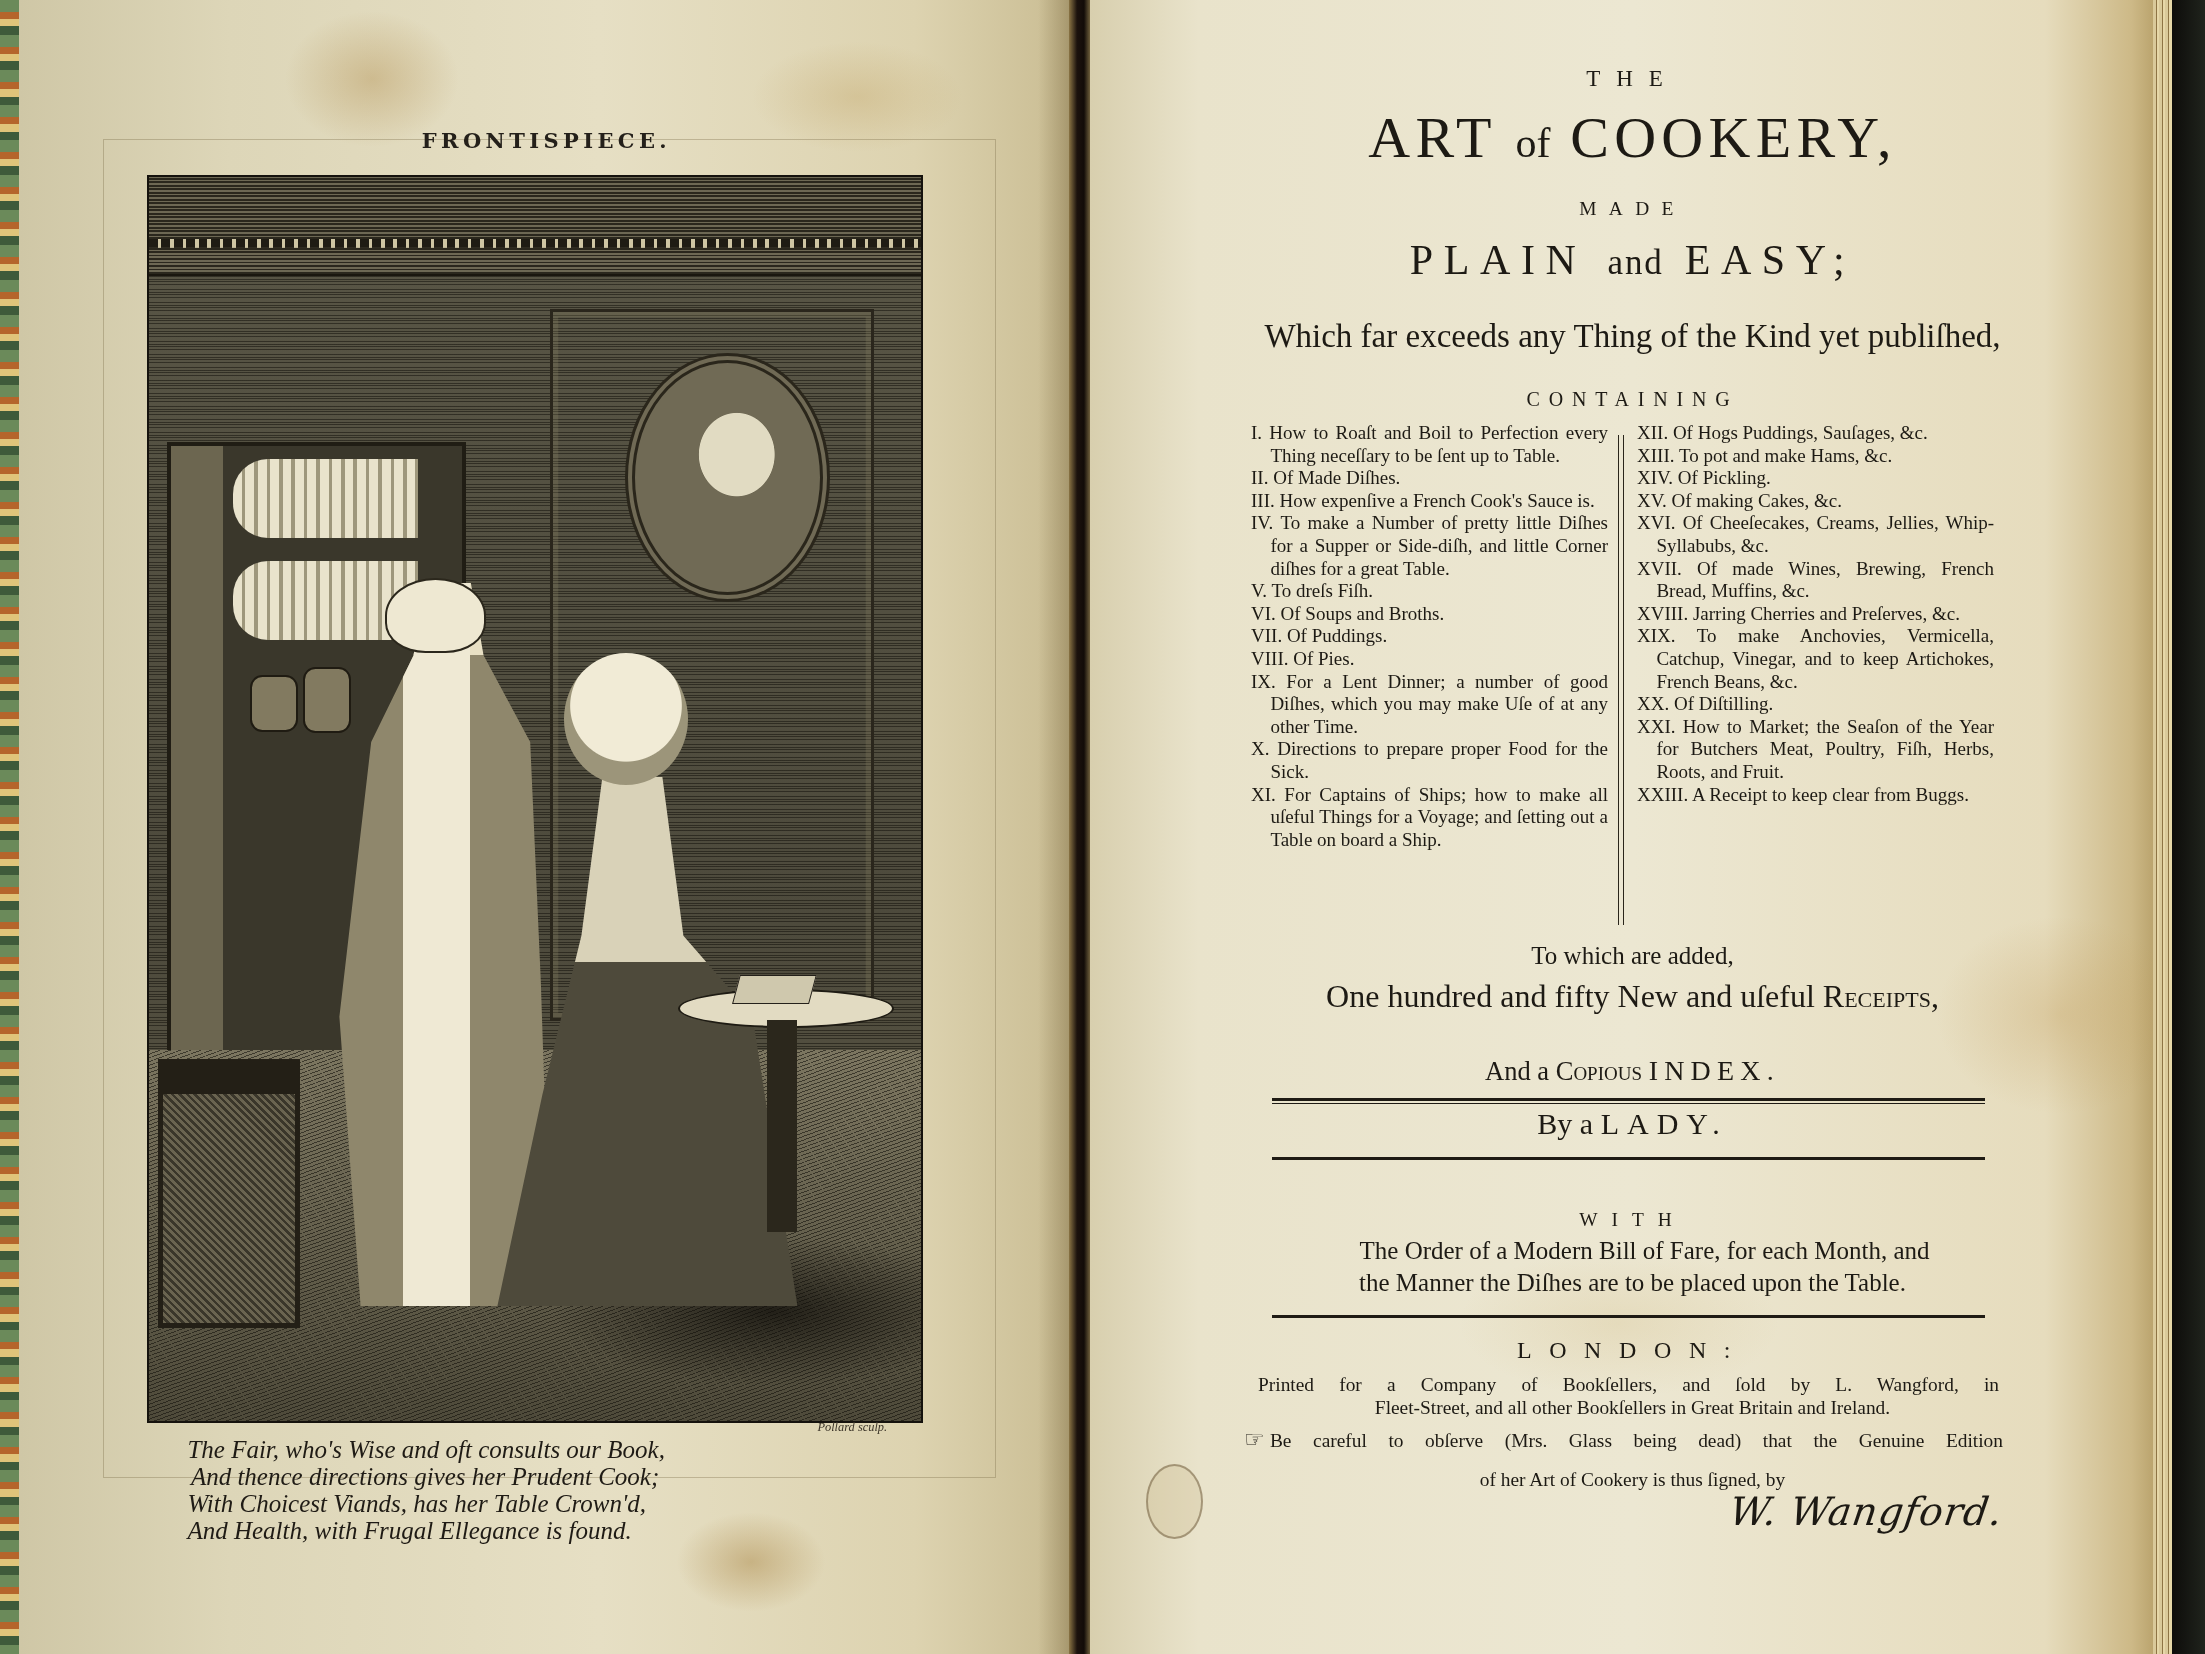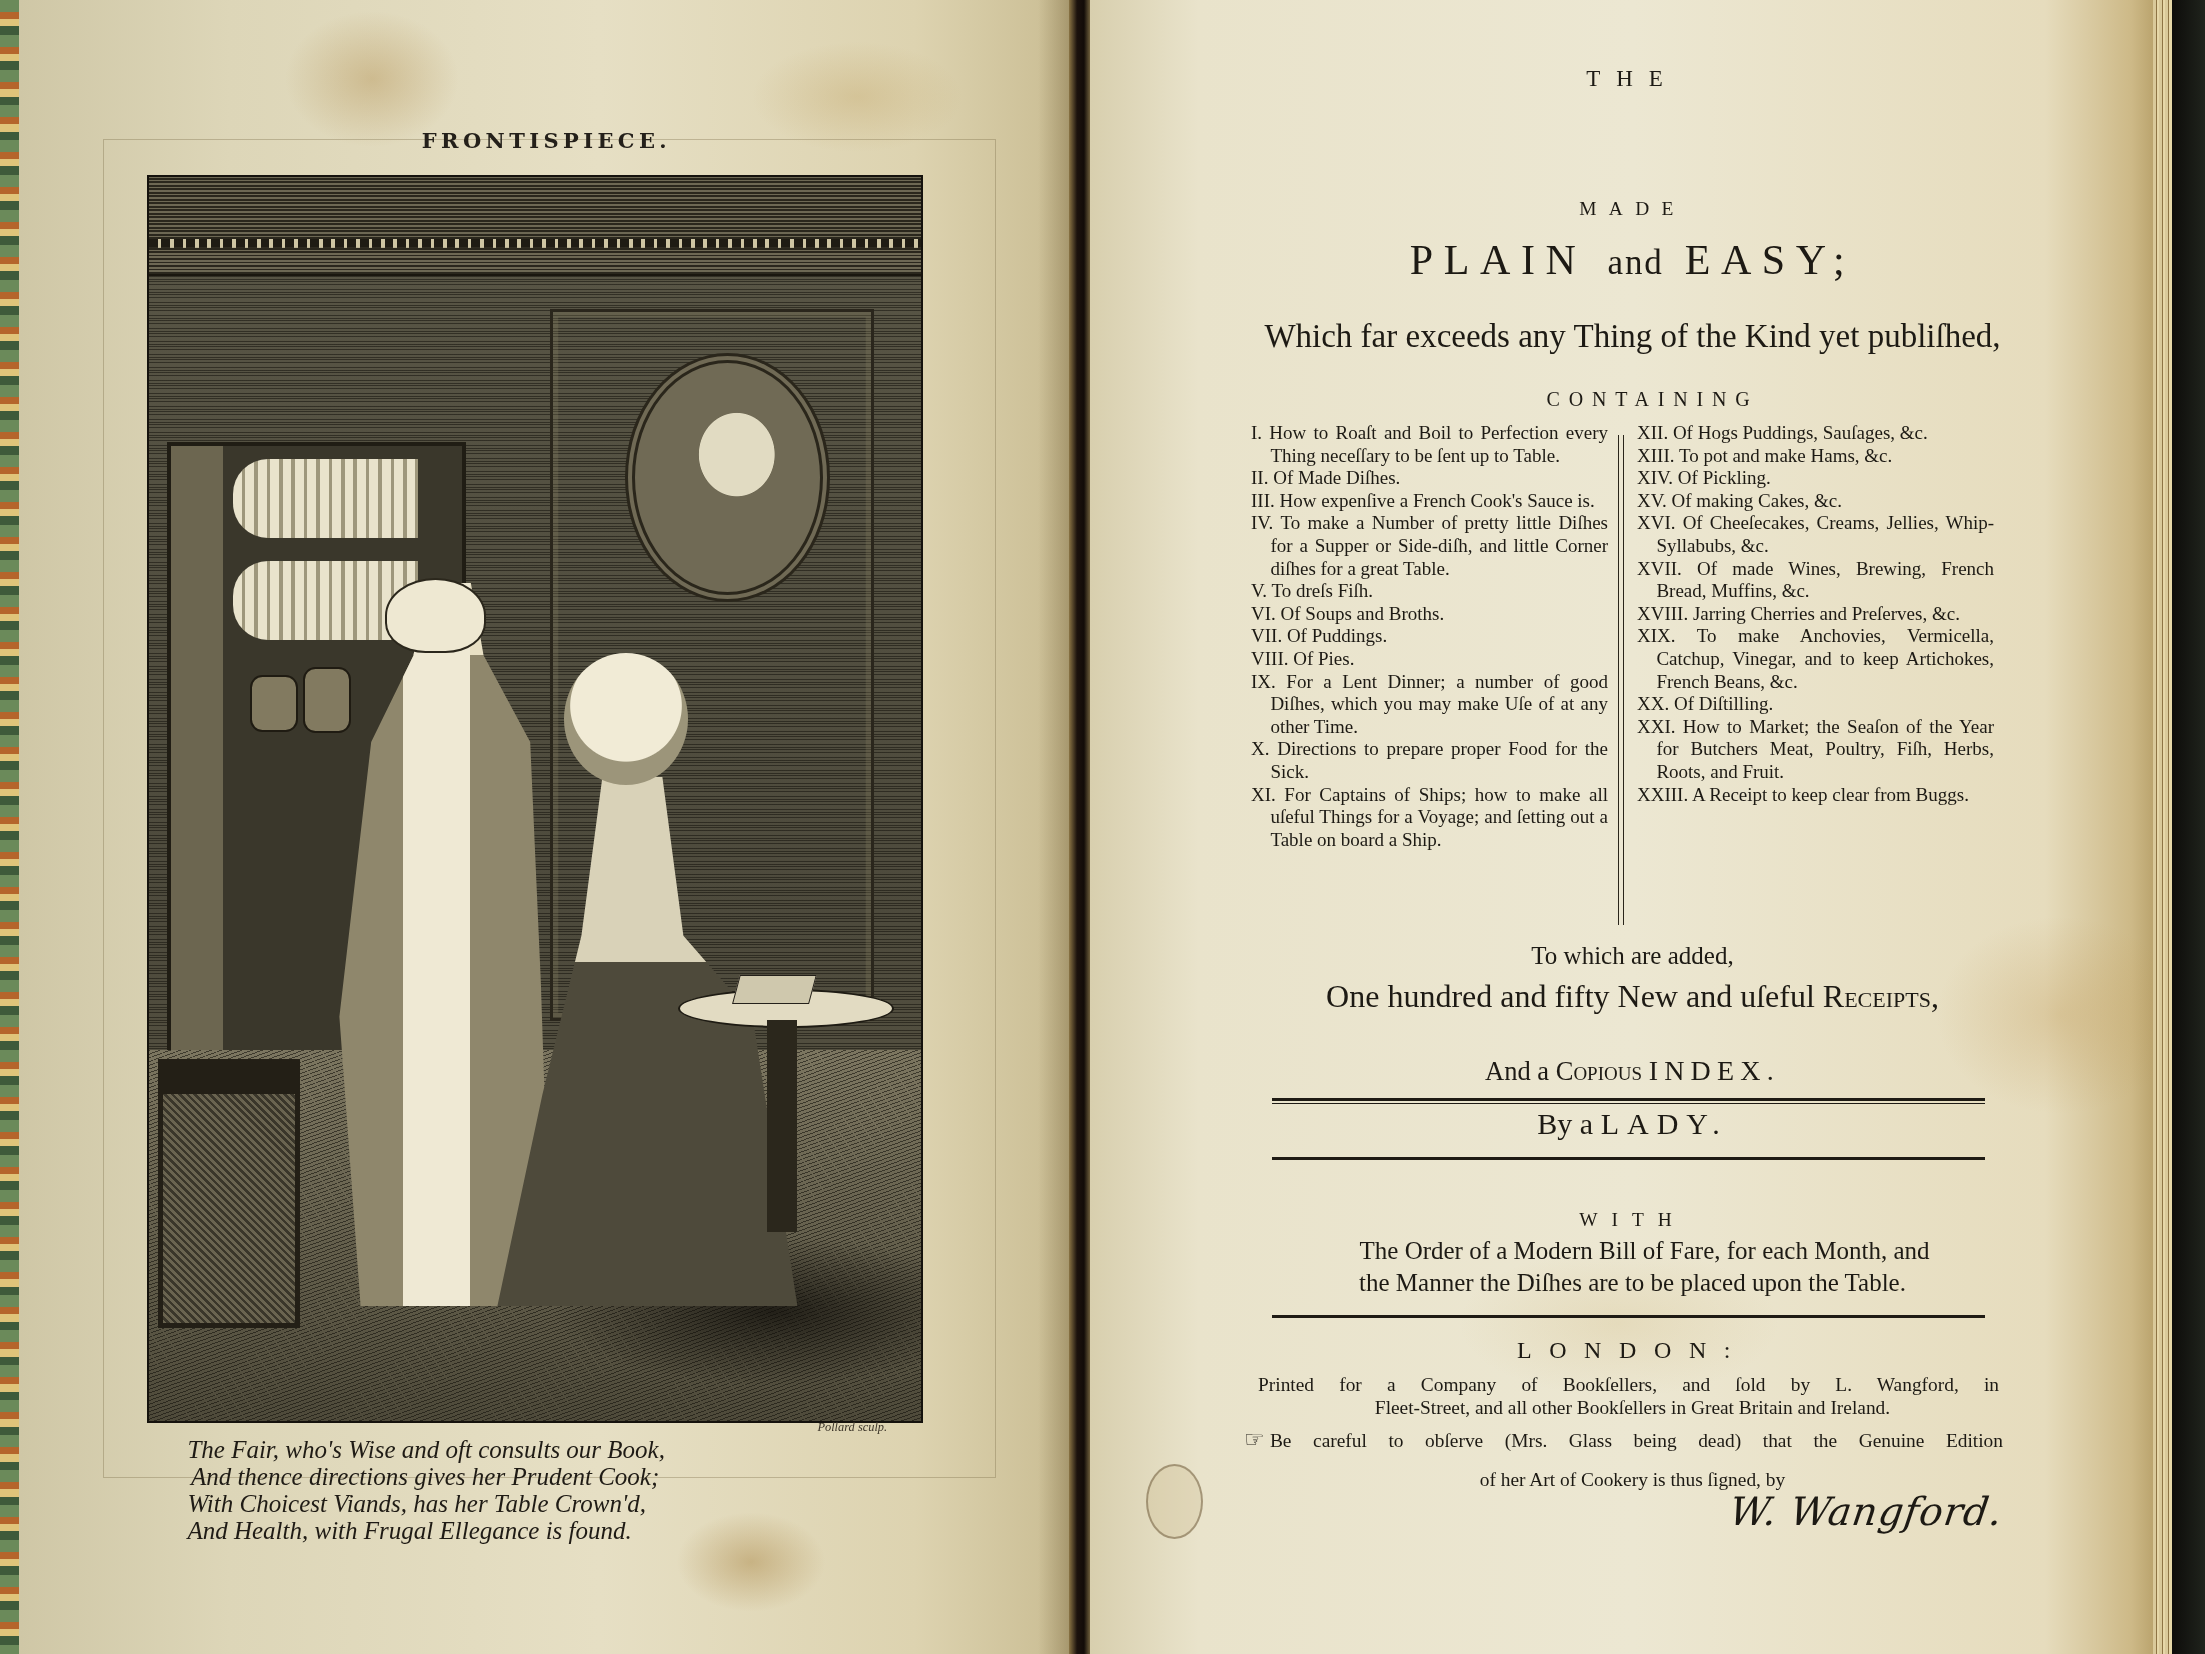--- a/index.html
+++ b/index.html
@@ -152,21 +152,21 @@
     position:absolute; left:1090px; top:0; width:1085px; height:1654px;
   }
   .c { position:absolute; left:0; width:100%; text-align:center; }
   .t-the { top:66px; font-size:23px; letter-spacing:16px; }
   .t-art { top:104px; font-size:58px; letter-spacing:5.3px; }
   .t-art .of { font-size:42px; letter-spacing:0; }
   .t-made { top:198px; font-size:19.4px; letter-spacing:12.4px; }
   .t-plain { top:236px; font-size:42px; letter-spacing:10.6px; }
   .t-plain .and { font-size:35px; letter-spacing:1.8px; }
   .t-which { top:318px; font-size:33px; letter-spacing:0; }
-  .t-containing { top:388px; font-size:20px; letter-spacing:8.8px;margin-left:20px; }
+  .t-containing { top:388px; font-size:20px; letter-spacing:8.8px; }
 
   .contents {
     position:absolute; top:422px; left:161px; width:953px; height:507px;
     font-size:19px; line-height:22.6px;
   }
   .col { position:absolute; top:0; width:357px; }
   .col-left { left:0; }
   .col-right { left:386px; }
   .col-divider {
     position:absolute; left:367px; top:13.2px; width:3.5px; height:490px;
@@ -248,20 +248,25 @@
 </div>
 
 <div class="gutter"></div>
 
 <div class="page page-right"></div>
 <div class="page-edge"></div>
 <div class="backdrop-right"></div>
 
 <div class="tp">
   <div class="c t-the">THE</div>
+  <div class="c t-art">
+    <span>ART</span>
+    <span class="of">of</span>
+    <span>COOKERY,</span>
+  </div>
   <div class="c t-made">MADE</div>
   <div class="c t-plain">
     <span>PLAIN</span>
     <span class="and">and</span>
     <span>EASY;</span>
   </div>
   <div class="c t-which">Which far exceeds any Thing of the Kind yet publiſhed,</div>
   <div class="c t-containing">CONTAINING</div>
 
   <div class="contents">

